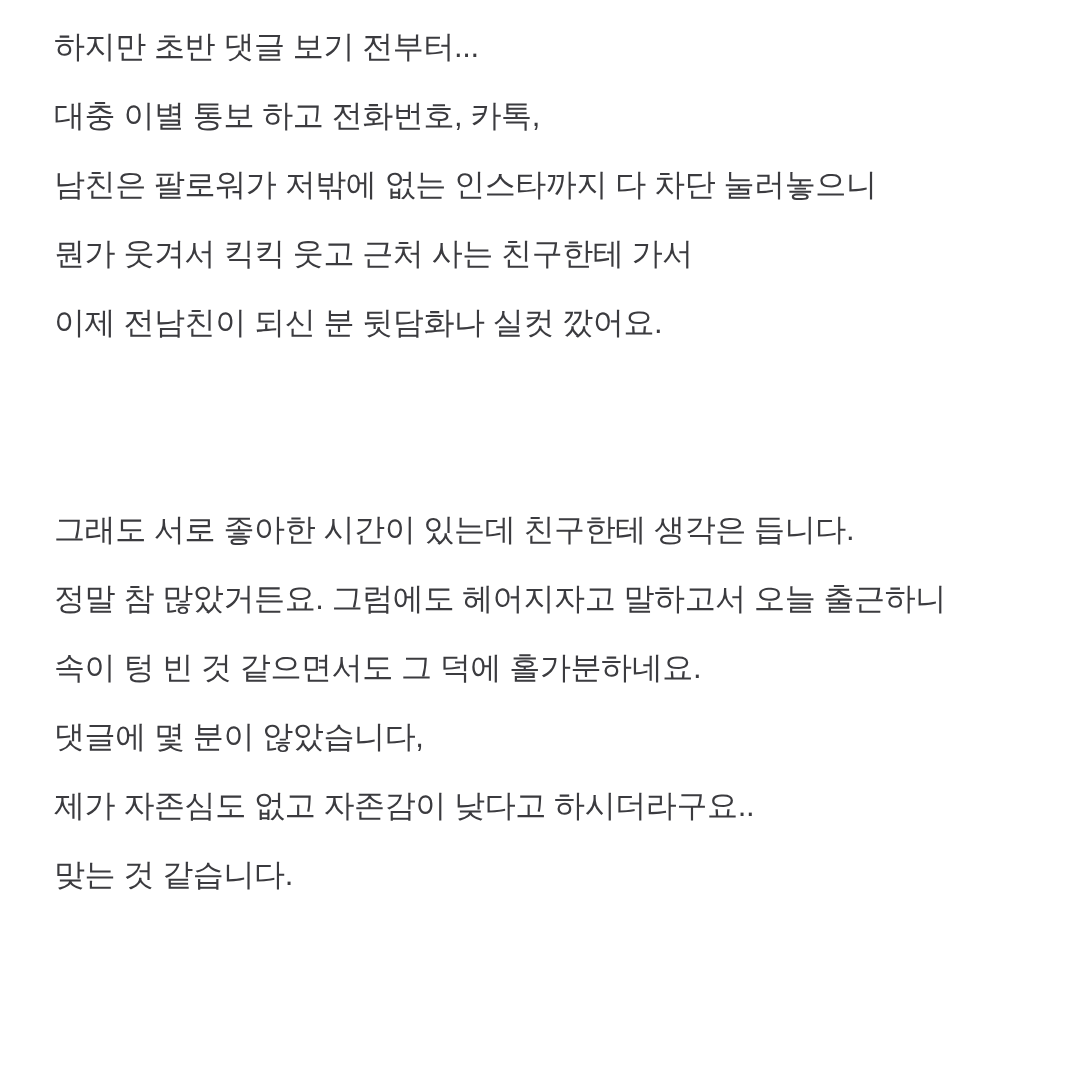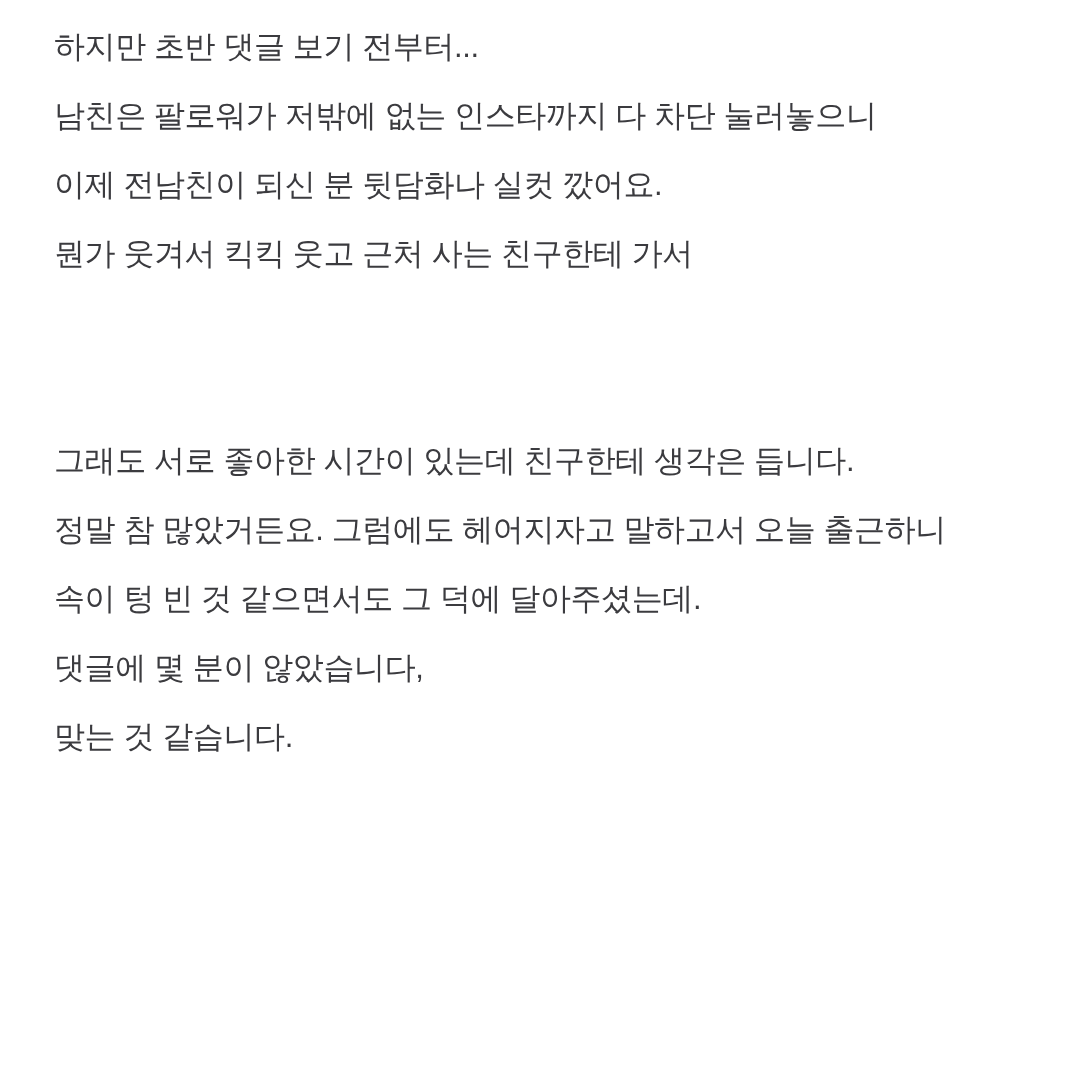--- a/index.html
+++ b/index.html
@@ -42,32 +42,34 @@
   }
 </style>
 </head>
 <body>
 
 <div class="page">
   <div class="text-body">
 
     <div class="para">
       <span class="line">하지만 초반 댓글 보기 전부터...</span>
+      <span class="line">대충 이별 통보 하고 전화번호, 카톡,</span>
       <span class="line">남친은 팔로워가 저밖에 없는 인스타까지 다 차단 눌러놓으니</span>
+      <span class="line">뭔가 웃겨서 킥킥 웃고 근처 사는 친구한테 가서</span>
       <span class="line">이제 전남친이 되신 분 뒷담화나 실컷 깠어요.</span>
-      <span class="line">뭔가 웃겨서 킥킥 웃고 근처 사는 친구한테 가서</span>
     </div>
 
     <div class="para">
       <span class="line blank"> </span>
       <span class="line blank"> </span>
     </div>
 
     <div class="para">
       <span class="line">그래도 서로 좋아한 시간이 있는데 친구한테 생각은 듭니다.</span>
       <span class="line">정말 참 많았거든요. 그럼에도 헤어지자고 말하고서 오늘 출근하니</span>
-      <span class="line">속이 텅 빈 것 같으면서도 그 덕에 달아주셨는데.</span>
+      <span class="line">속이 텅 빈 것 같으면서도 그 덕에 홀가분하네요.</span>
       <span class="line">댓글에 몇 분이 않았습니다,</span>
+      <span class="line">제가 자존심도 없고 자존감이 낮다고 하시더라구요..</span>
       <span class="line">맞는 것 같습니다.</span>
     </div>
 
   </div>
 </div>
 
 </body></html>

